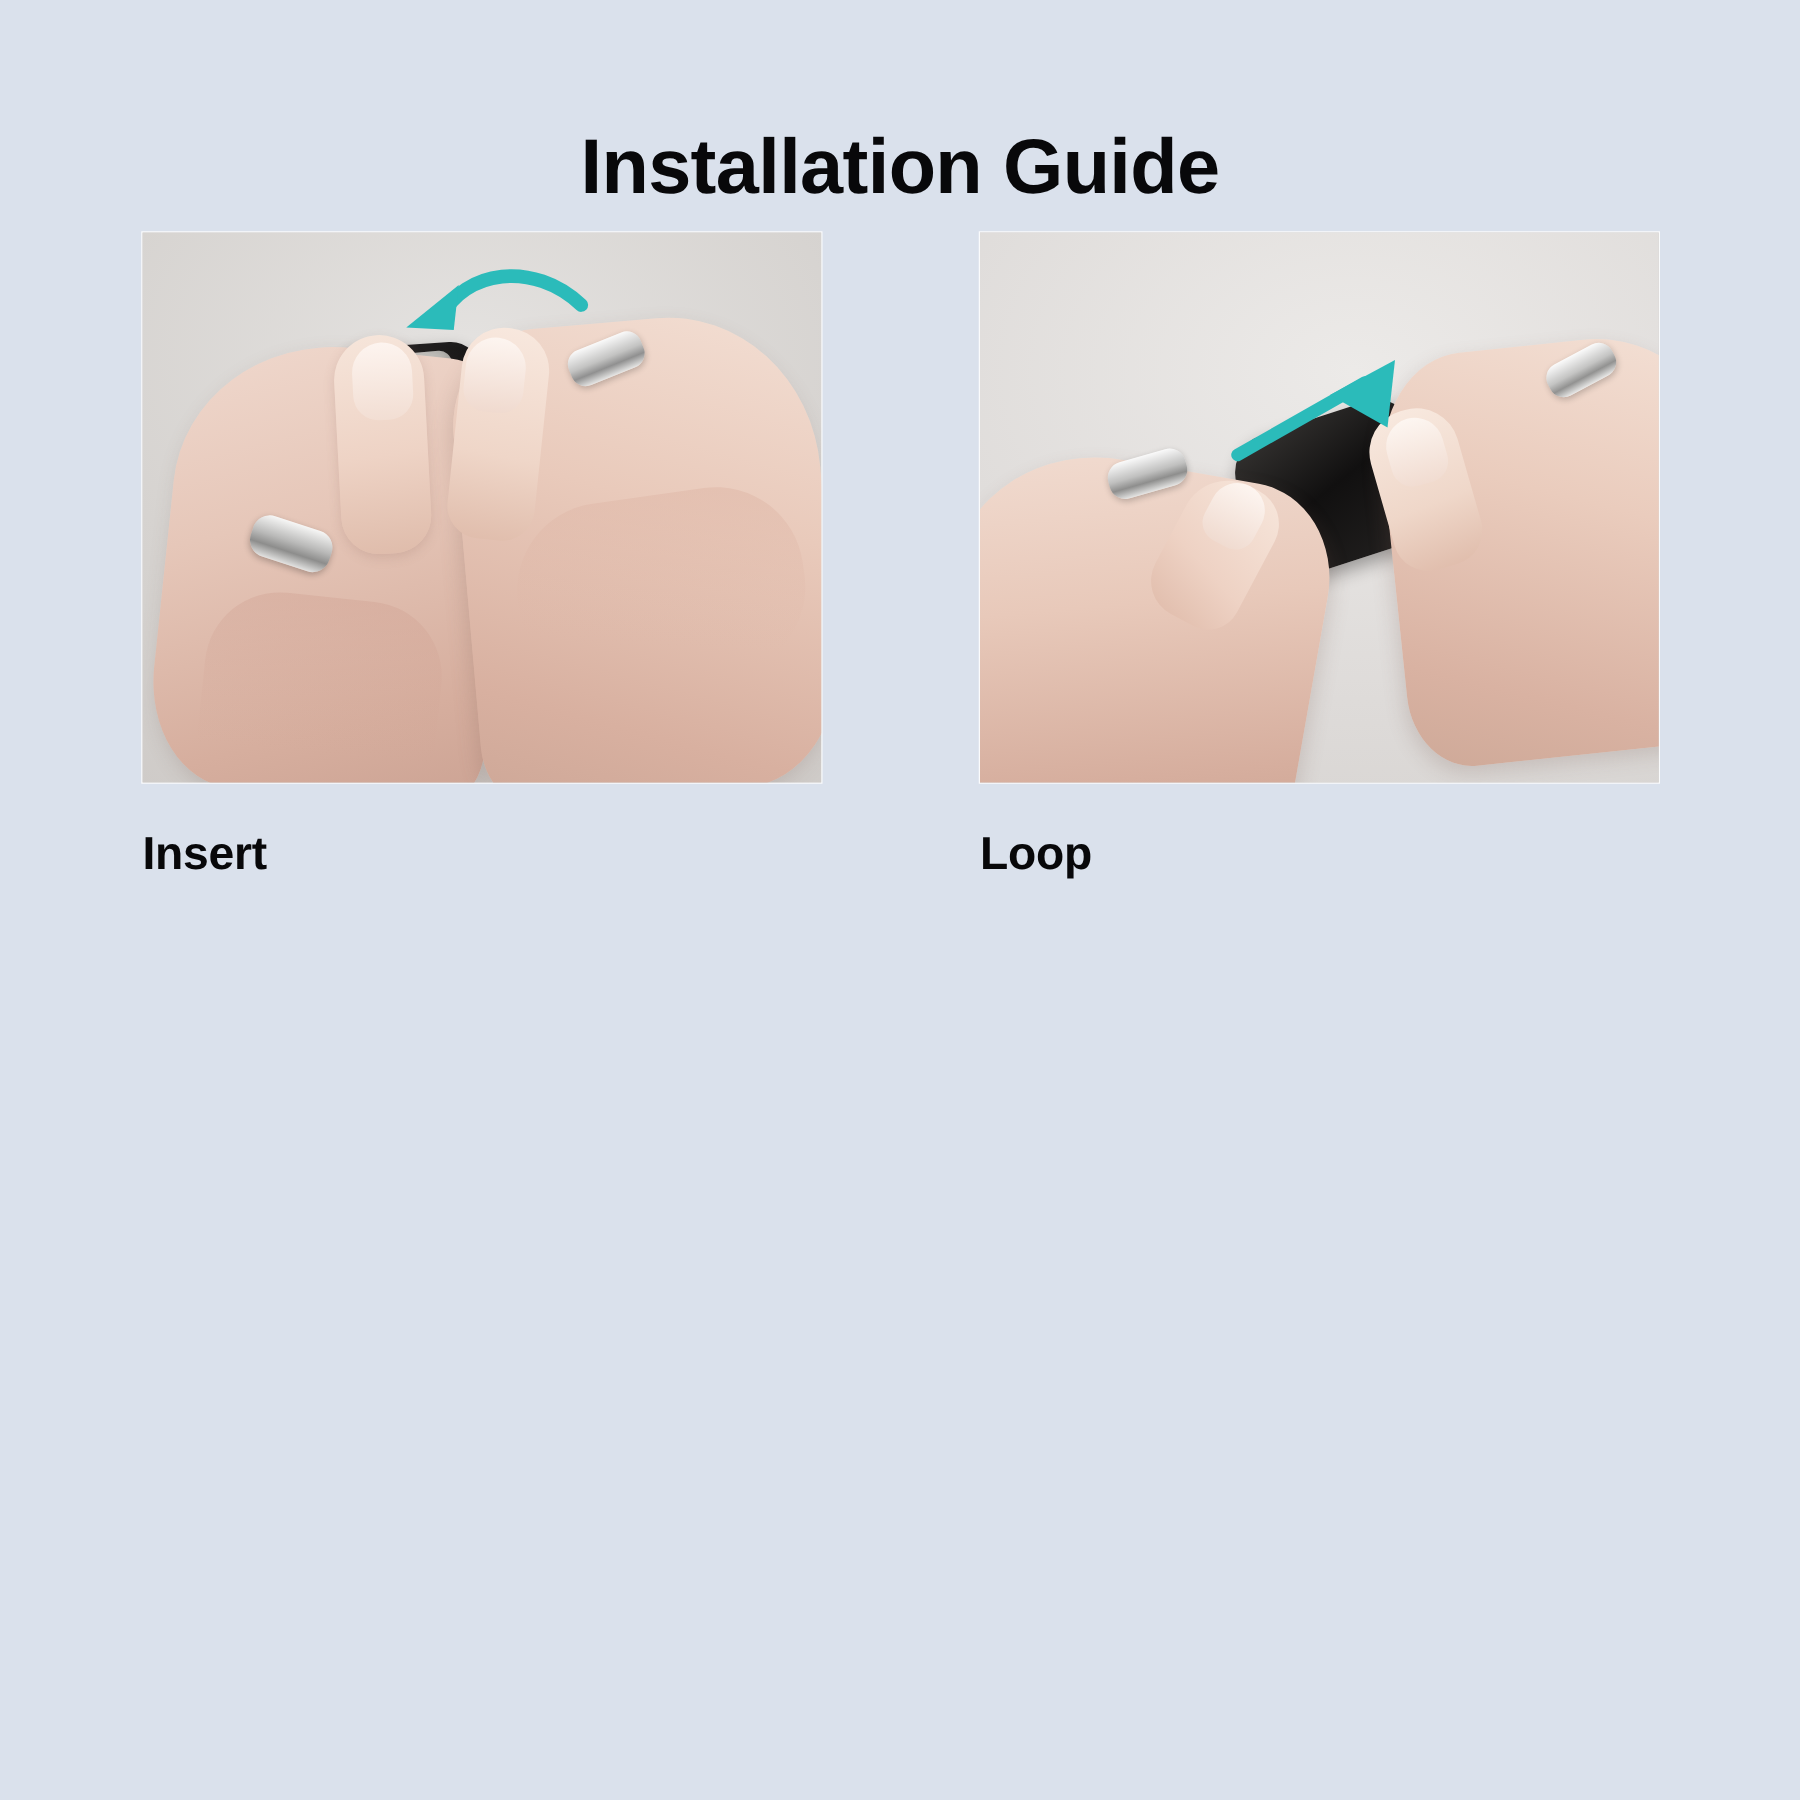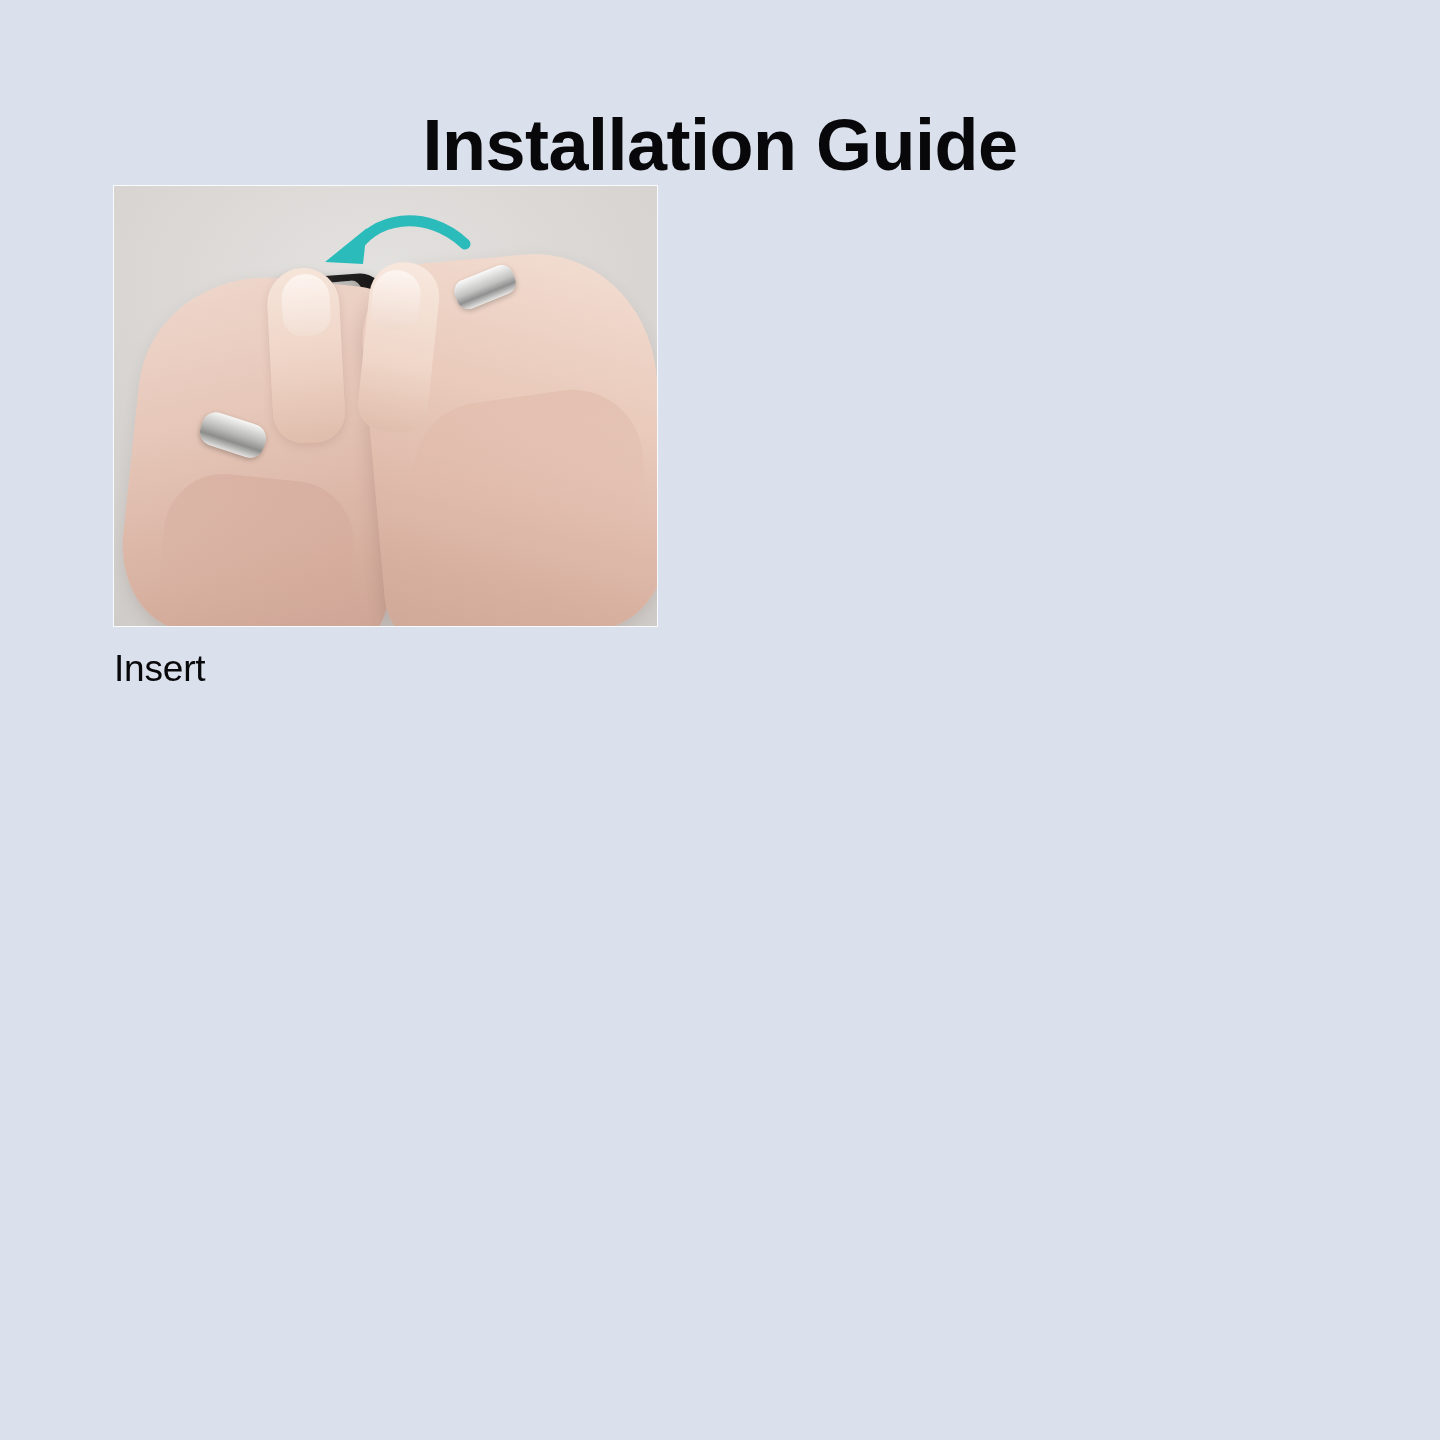--- a/index.html
+++ b/index.html
@@ -21,21 +21,21 @@
     background: #dae1ec;
   }
 
   
   .page-title {
     position: absolute;
     top: 58px;
     left: 0;
     width: 1440px;
     text-align: center;
-    font-size: 72px;
+    font-size: 62px;
     font-weight: 700;
     letter-spacing: -0.5px;
     color: #08080a;
     line-height: 1.1;
   }
 
   
   .steps-grid {
     position: absolute;
     top: 186px;
@@ -56,23 +56,23 @@
   .step-photo {
     position: relative;
     width: 543px;
     height: 440px;
     overflow: hidden;
     background: #cfcdcb;
     box-shadow: 0 0 0 1px rgba(255,255,255,0.85);
   }
 
   .step-label {
-    margin-top: 21px;
+    margin-top: 35px;
     font-size: 37px;
-    font-weight: 400;
+    font-weight: 700;
     color: #08080a;
     letter-spacing: -0.2px;
     line-height: 1.2;
   }
 
   
   .scene-insert {
     position: absolute;
     inset: 0;
     background:
@@ -563,17 +563,41 @@
         <div class="ins-nail-r1"></div>
 
         <svg class="arrow-svg arrow-curved" width="160" height="90" viewBox="0 0 160 90">
           <path d="M34 54 C 52 16, 108 8, 146 44" fill="none" stroke="#2bbbba" stroke-width="11" stroke-linecap="round"></path>
           <path d="M6 62 L 48 28 L 44 64 Z" fill="#2bbbba"></path>
         </svg>
       </div>
       <div class="step-label">Insert</div>
     </div>
 
+    <div class="step">
+      <div class="step-photo">
+        <div class="scene-loop"></div>
+
+        <div class="loop-strap"></div>
+        <div class="loop-holder"></div>
+
+        <div class="loop-hand-l"></div>
+        <div class="loop-ring-l"></div>
+        <div class="loop-finger-l"></div>
+        <div class="loop-nail-l"></div>
+
+        <div class="loop-hand-r"></div>
+        <div class="loop-ring-r"></div>
+        <div class="loop-finger-r"></div>
+        <div class="loop-nail-r"></div>
+
+        <svg class="arrow-svg arrow-straight" width="150" height="90" viewBox="0 0 150 90">
+          <line x1="6" y1="78" x2="108" y2="20" stroke="#2bbbba" stroke-width="10" stroke-linecap="round"></line>
+          <path d="M132 2 L 126 56 L 80 30 Z" fill="#2bbbba"></path>
+        </svg>
+      </div>
+      <div class="step-label">Loop</div>
+    </div>
 
 
 
   </div>
 </div>
 
 </body></html>

